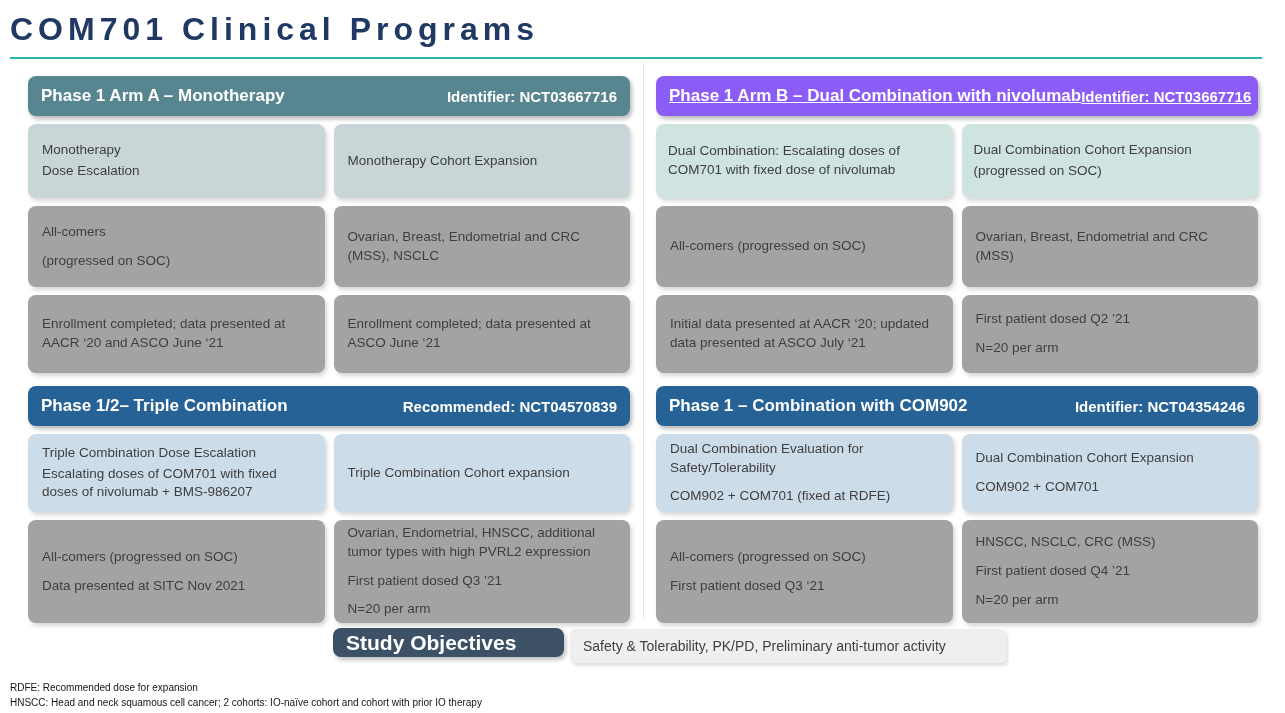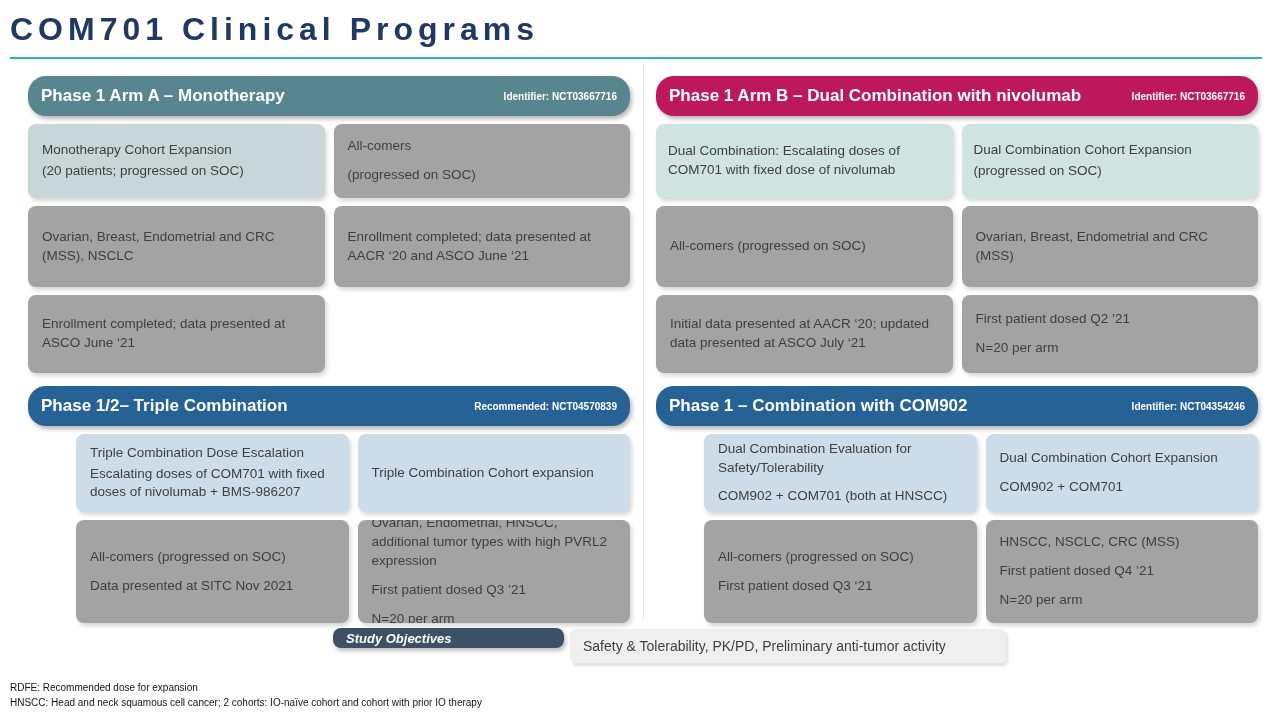--- a/index.html
+++ b/index.html
@@ -30,40 +30,40 @@
     background: #E4E4E4;
   }
 
   .panel { position: absolute; width: 602px; }
   #panel-arm-a, #panel-triple { left: 28px; }
   #panel-arm-b, #panel-com902 { left: 656px; }
   #panel-arm-a, #panel-arm-b { top: 76px; }
   #panel-triple, #panel-com902 { top: 386px; }
 
   .hdr {
-    height: 40px; border-radius: 18px;
+    height: 40px; border-radius: 8px;
     display: flex; align-items: center; justify-content: space-between;
     padding: 0 13px; box-sizing: border-box;
     color: #ffffff;
     box-shadow: 2px 3px 4px rgba(0,0,0,0.28);
   }
   .hdr-slate { background: #578690; }
-  .hdr-teal  { background: #be185d; }
+  .hdr-teal  { background: #8b5cf6; text-decoration: underline; }
   .hdr-blue  { background: #266296; }
   .hdr-title { font-size: 17px; font-weight: 700; white-space: nowrap; }
-  .hdr-id    { font-size: 10px; font-weight: 600; white-space: nowrap; }
+  .hdr-id    { font-size: 15px; font-weight: 600; white-space: nowrap; }
 
   .cells {
     display: grid;
     grid-template-columns: 1fr 1fr;
     column-gap: 9px; row-gap: 8px;
     margin-top: 8px;
   }
   .rows3 { grid-template-rows: 74px 81px 78px; }
-  .rows2 { grid-template-rows: 78px 103px; margin-left: 48px; }
+  .rows2 { grid-template-rows: 78px 103px; }
 
   .cell {
     background: #a3a3a3;
     border-radius: 8px;
     padding: 6px 14px; box-sizing: border-box;
     display: flex; flex-direction: column; justify-content: center;
     font-size: 13.5px; color: #3F3F3F; line-height: 1.4;
     box-shadow: 2px 3px 4px rgba(0,0,0,0.16);
     overflow: hidden;
   }
@@ -72,26 +72,25 @@
   .cell.blue { background: #CDDCE9; }
   .cell p { margin: 0; }
   .cell.tight p + p { margin-top: 2px; }
   .cell.sp    p + p { margin-top: 10px; }
 
   .objectives {
     position: absolute; left: 333px; top: 628px;
     display: flex; align-items: flex-start; gap: 6px;
   }
   .obj-label {
-    width: 231px; height: 20px; box-sizing: border-box;
+    width: 231px; height: 29px; box-sizing: border-box;
     background: #3D5166; border-radius: 8px;
-    color: #ffffff; font-size: 13px; font-weight: 700;
+    color: #ffffff; font-size: 21px; font-weight: 700;
     display: flex; align-items: center; padding-left: 13px;
     box-shadow: 2px 3px 4px rgba(0,0,0,0.25);
-    font-style: italic;
   }
   .obj-value {
     width: 436px; height: 34px; box-sizing: border-box;
     margin-top: 1px;
     background: #EFEFEF; border-radius: 5px;
     color: #3F3F3F; font-size: 14px;
     display: flex; align-items: center; padding-left: 13px;
     box-shadow: 2px 3px 3px rgba(0,0,0,0.12);
     white-space: nowrap;
   }
@@ -109,22 +108,25 @@
 <div class="title-rule"></div>
 <div class="v-divider"></div>
 
 <section class="panel" id="panel-arm-a">
   <header class="hdr hdr-slate">
     <span class="hdr-title">Phase 1 Arm A – Monotherapy</span>
     <span class="hdr-id">Identifier: NCT03667716</span>
   </header>
   <div class="cells rows3">
     <div class="cell teal tight">
+      <p>Monotherapy</p>
+      <p>Dose Escalation</p>
+    </div>
+    <div class="cell teal tight">
       <p>Monotherapy Cohort Expansion</p>
-      <p>(20 patients; progressed on SOC)</p>
     </div>
     <div class="cell sp">
       <p>All-comers</p>
       <p>(progressed on SOC)</p>
     </div>
     <div class="cell">
       <p>Ovarian, Breast, Endometrial and CRC (MSS), NSCLC</p>
     </div>
     <div class="cell">
       <p>Enrollment completed; data presented at AACR ‘20 and ASCO June ‘21</p>
@@ -190,21 +192,21 @@
 </section>
 
 <section class="panel" id="panel-com902">
   <header class="hdr hdr-blue">
     <span class="hdr-title">Phase 1 – Combination with COM902</span>
     <span class="hdr-id">Identifier: NCT04354246</span>
   </header>
   <div class="cells rows2">
     <div class="cell blue sp">
       <p>Dual Combination Evaluation for Safety/Tolerability</p>
-      <p>COM902 + COM701 (both at HNSCC)</p>
+      <p>COM902 + COM701 (fixed at RDFE)</p>
     </div>
     <div class="cell blue sp">
       <p>Dual Combination Cohort Expansion</p>
       <p>COM902 + COM701</p>
     </div>
     <div class="cell sp">
       <p>All-comers (progressed on SOC)</p>
       <p>First patient dosed Q3 ‘21</p>
     </div>
     <div class="cell sp">

